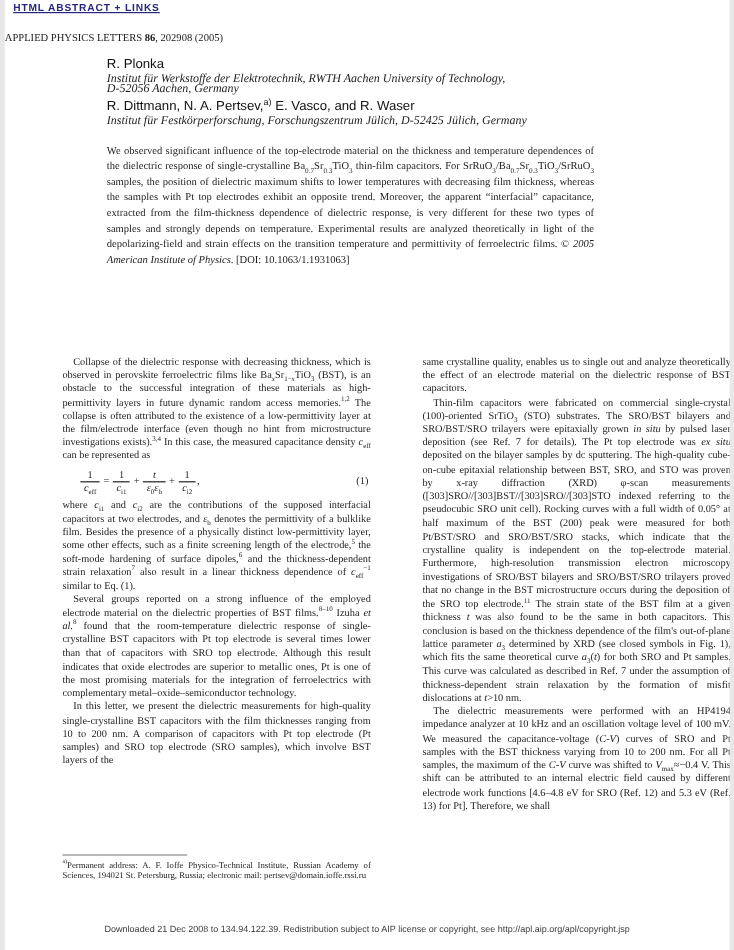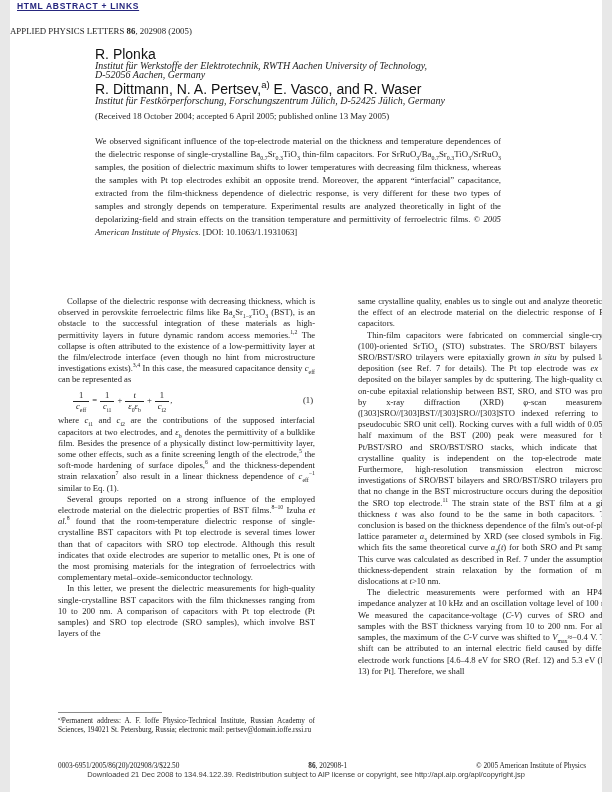--- a/index.html
+++ b/index.html
@@ -1,19 +1,19 @@
 <!DOCTYPE html>
 <html><head>
 <meta charset="utf-8">
 <style>
   html,body { margin:0; padding:0; background:#e8e8e8; }
   .page {
     position:relative; width:592px; height:792px; margin:0 auto;
     background:#ffffff; overflow:hidden;
-    font-family:"Liberation Serif", serif; color:#1c1c1c;
+    font-family:"Liberation Serif", serif; color:#1c1c1c;padding-left:12px;
   }
   sub, sup { font-size:68%; line-height:0; }
   i { font-style:italic; }
 
   .toplink {
     position:absolute; left:7px; top:1px;
     font-family:"Liberation Sans", sans-serif;
     font-size:8.5px; font-weight:bold; letter-spacing:0.7px;
     color:#26267e; text-decoration:underline; cursor:pointer;
   }
@@ -21,21 +21,21 @@
     position:absolute; top:26px; left:0; width:100%;
     text-align:left; font-size:8.8px; color:#222;
   }
   .head-block { position:absolute; left:48px; top:49px; width:528px; }
   .title {
     font-family:"Liberation Sans", sans-serif; font-weight:bold;
     font-size:13.2px; line-height:15.5px; color:#000; margin:0 0 8px 0;
   }
   .byline { padding-left:37px; }
   .author-names {
-    font-family:"Liberation Sans", sans-serif; font-size:14px;
+    font-family:"Liberation Sans", sans-serif; font-size:11px;
     color:#111; line-height:11px;
   }
   .affil {
     font-style:italic; font-size:10px; line-height:9.4px;
     color:#222; margin:1px 0 4px 0;
   }
   .received { font-size:8.8px; margin-top:6px; color:#1c1c1c; }
   .abstract {
     margin-top:14px; padding-left:37px; width:406px;
     font-size:8.8px; line-height:13px; text-align:justify; color:#1c1c1c;
@@ -86,21 +86,20 @@
 
   <div class="head-block">
 
     <div class="byline">
       <div class="author-names">R. Plonka</div>
       <div class="affil">Institut für Werkstoffe der Elektrotechnik, RWTH Aachen University of Technology,<br>D-52056 Aachen, Germany</div>
 
       <div class="author-names">R. Dittmann, N. A. Pertsev,<sup>a)</sup> E. Vasco, and R. Waser</div>
       <div class="affil">Institut für Festkörperforschung, Forschungszentrum Jülich, D-52425 Jülich, Germany</div>
 
-      <div class="received">(Received 18 October 2004; accepted 6 April 2005; published online 13 May 2005)</div>
     </div>
 
     <div class="abstract">We observed significant influence of the top-electrode material on the thickness and temperature dependences of the dielectric response of single-crystalline Ba<sub>0.7</sub>Sr<sub>0.3</sub>TiO<sub>3</sub> thin-film capacitors. For SrRuO<sub>3</sub>/Ba<sub>0.7</sub>Sr<sub>0.3</sub>TiO<sub>3</sub>/SrRuO<sub>3</sub> samples, the position of dielectric maximum shifts to lower temperatures with decreasing film thickness, whereas the samples with Pt top electrodes exhibit an opposite trend. Moreover, the apparent “interfacial” capacitance, extracted from the film-thickness dependence of dielectric response, is very different for these two types of samples and strongly depends on temperature. Experimental results are analyzed theoretically in light of the depolarizing-field and strain effects on the transition temperature and permittivity of ferroelectric films. © <i>2005 American Institute of Physics</i>. [DOI: 10.1063/1.1931063]</div>
   </div>
 
   <div class="col col-left">
     <p>Collapse of the dielectric response with decreasing thickness, which is observed in perovskite ferroelectric films like Ba<sub><i>x</i></sub>Sr<sub>1−<i>x</i></sub>TiO<sub>3</sub> (BST), is an obstacle to the successful integration of these materials as high-permittivity layers in future dynamic random access memories.<sup>1,2</sup> The collapse is often attributed to the existence of a low-permittivity layer at the film/electrode interface (even though no hint from microstructure investigations exists).<sup>3,4</sup> In this case, the measured capacitance density <i>c</i><sub>eff</sub> can be represented as</p>
 
     <div class="equation">
       <span class="eq-body"><span class="frac"><span class="num">1</span><span class="den"><i>c</i><sub>eff</sub></span></span><span class="op">=</span><span class="frac"><span class="num">1</span><span class="den"><i>c</i><sub>i1</sub></span></span><span class="op">+</span><span class="frac"><span class="num"><i>t</i></span><span class="den"><i>ε</i><sub>0</sub><i>ε</i><sub>b</sub></span></span><span class="op">+</span><span class="frac"><span class="num">1</span><span class="den"><i>c</i><sub>i2</sub></span></span>,</span>
@@ -116,21 +115,16 @@
     <p class="noindent">same crystalline quality, enables us to single out and analyze theoretically the effect of an electrode material on the dielectric response of BST capacitors.</p>
     <p>Thin-film capacitors were fabricated on commercial single-crystal (100)-oriented SrTiO<sub>3</sub> (STO) substrates. The SRO/BST bilayers and SRO/BST/SRO trilayers were epitaxially grown <i>in situ</i> by pulsed laser deposition (see Ref. 7 for details). The Pt top electrode was <i>ex situ</i> deposited on the bilayer samples by dc sputtering. The high-quality cube-on-cube epitaxial relationship between BST, SRO, and STO was proven by x-ray diffraction (XRD) φ-scan measurements ([303]SRO//[303]BST//[303]SRO//[303]STO indexed referring to the pseudocubic SRO unit cell). Rocking curves with a full width of 0.05° at half maximum of the BST (200) peak were measured for both Pt/BST/SRO and SRO/BST/SRO stacks, which indicate that the crystalline quality is independent on the top-electrode material. Furthermore, high-resolution transmission electron microscopy investigations of SRO/BST bilayers and SRO/BST/SRO trilayers proved that no change in the BST microstructure occurs during the deposition of the SRO top electrode.<sup>11</sup> The strain state of the BST film at a given thickness <i>t</i> was also found to be the same in both capacitors. This conclusion is based on the thickness dependence of the film's out-of-plane lattice parameter <i>a</i><sub>3</sub> determined by XRD (see closed symbols in Fig. 1), which fits the same theoretical curve <i>a</i><sub>3</sub>(<i>t</i>) for both SRO and Pt samples. This curve was calculated as described in Ref. 7 under the assumption of thickness-dependent strain relaxation by the formation of misfit dislocations at <i>t</i>&gt;10 nm.</p>
     <p>The dielectric measurements were performed with an HP4194 impedance analyzer at 10 kHz and an oscillation voltage level of 100 mV. We measured the capacitance-voltage (<i>C</i>-<i>V</i>) curves of SRO and Pt samples with the BST thickness varying from 10 to 200 nm. For all Pt samples, the maximum of the <i>C</i>-<i>V</i> curve was shifted to <i>V</i><sub>max</sub>≈−0.4 V. This shift can be attributed to an internal electric field caused by different electrode work functions [4.6–4.8 eV for SRO (Ref. 12) and 5.3 eV (Ref. 13) for Pt]. Therefore, we shall</p>
   </div>
 
   <div class="footnote-block">
     <div class="footnote-rule"></div>
     <div class="footnote"><sup>a)</sup>Permanent address: A. F. Ioffe Physico-Technical Institute, Russian Academy of Sciences, 194021 St. Petersburg, Russia; electronic mail: pertsev@domain.ioffe.rssi.ru</div>
   </div>
 
-  <div class="footer-line">
-    <span>0003-6951/2005/86(20)/202908/3/$22.50</span>
-    <span><b>86</b>, 202908-1</span>
-    <span>© 2005 American Institute of Physics</span>
-  </div>
 
   <div class="download-line">Downloaded 21 Dec 2008 to 134.94.122.39. Redistribution subject to AIP license or copyright, see http://apl.aip.org/apl/copyright.jsp</div>
 
 </div>
 
 </body></html>

